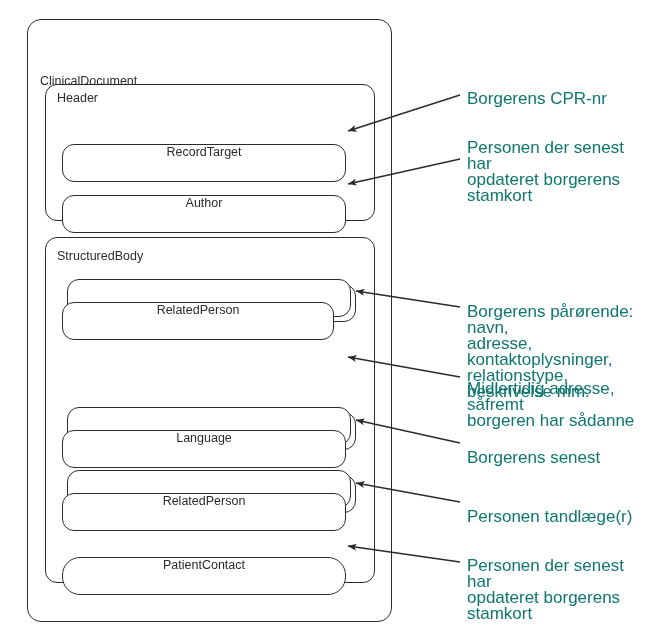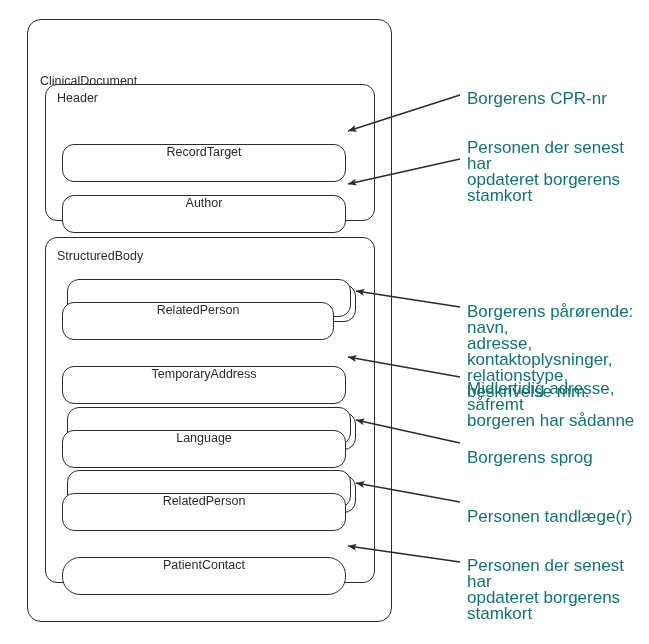--- a/index.html
+++ b/index.html
@@ -107,23 +107,20 @@
   </div>
 
   <div class="stack" id="stack-related-person" style="left: 62px; top: 274px; width: 294px; height: 48px;">
     <div class="layer" style="left: 10px; top: 10px; width: 284px; height: 38px;"></div>
     <div class="layer" style="left: 5px; top: 5px; width: 284px; height: 38px;"></div>
     <div class="node" id="node-related-person" style="left: 0px; top: 0px; width: 272px; height: 38px;">
       <span class="node-label">RelatedPerson</span>
     </div>
   </div>
 
-  <div class="node" id="node-temporary-address" style="left: 62px; top: 338px; width: 284px; height: 38px;">
-    <span class="node-label">TemporaryAddress</span>
-  </div>
 
   <div class="stack" id="stack-language" style="left: 62px; top: 402px; width: 294px; height: 52px;">
     <div class="layer" style="left: 10px; top: 10px; width: 284px; height: 38px;"></div>
     <div class="layer" style="left: 5px; top: 5px; width: 284px; height: 38px;"></div>
     <div class="node" id="node-language" style="left: 0px; top: 0px; width: 284px; height: 38px;">
       <span class="node-label">Language</span>
     </div>
   </div>
 
   <div class="stack" id="stack-health-provider" style="left: 62px; top: 465px; width: 294px; height: 48px;">
@@ -156,18 +153,18 @@
   </svg>
 
   <div class="annotation" id="anno-note-cpr" style="left: 467px; top: 91px;">Borgerens CPR-nr</div>
   <div class="annotation" id="anno-note-author" style="left: 467px; top: 140px;">Personen der senest har
 opdateret borgerens stamkort</div>
   <div class="annotation" id="anno-note-temporary-address" style="left: 467px; top: 381px;">Midlertidig adresse, såfremt
 borgeren har sådanne</div>
   <div class="annotation" id="anno-note-related-person" style="left: 467px; top: 304px;">Borgerens pårørende: navn,
 adresse, kontaktoplysninger,
 relationstype, beskrivelse mm.</div>
-  <div class="annotation" id="anno-note-language" style="left: 467px; top: 450px;">Borgerens sprog</div>
+  <div class="annotation" id="anno-note-language" style="left: 467px; top: 450px;">Borgerens senest</div>
   <div class="annotation" id="anno-note-health-provider" style="left: 467px; top: 509px;">Personen tandlæge(r)</div>
   <div class="annotation" id="anno-note-patient-contact" style="left: 467px; top: 558px;">Personen der senest har
 opdateret borgerens stamkort</div>
 
 </div>
 
 </body></html>

